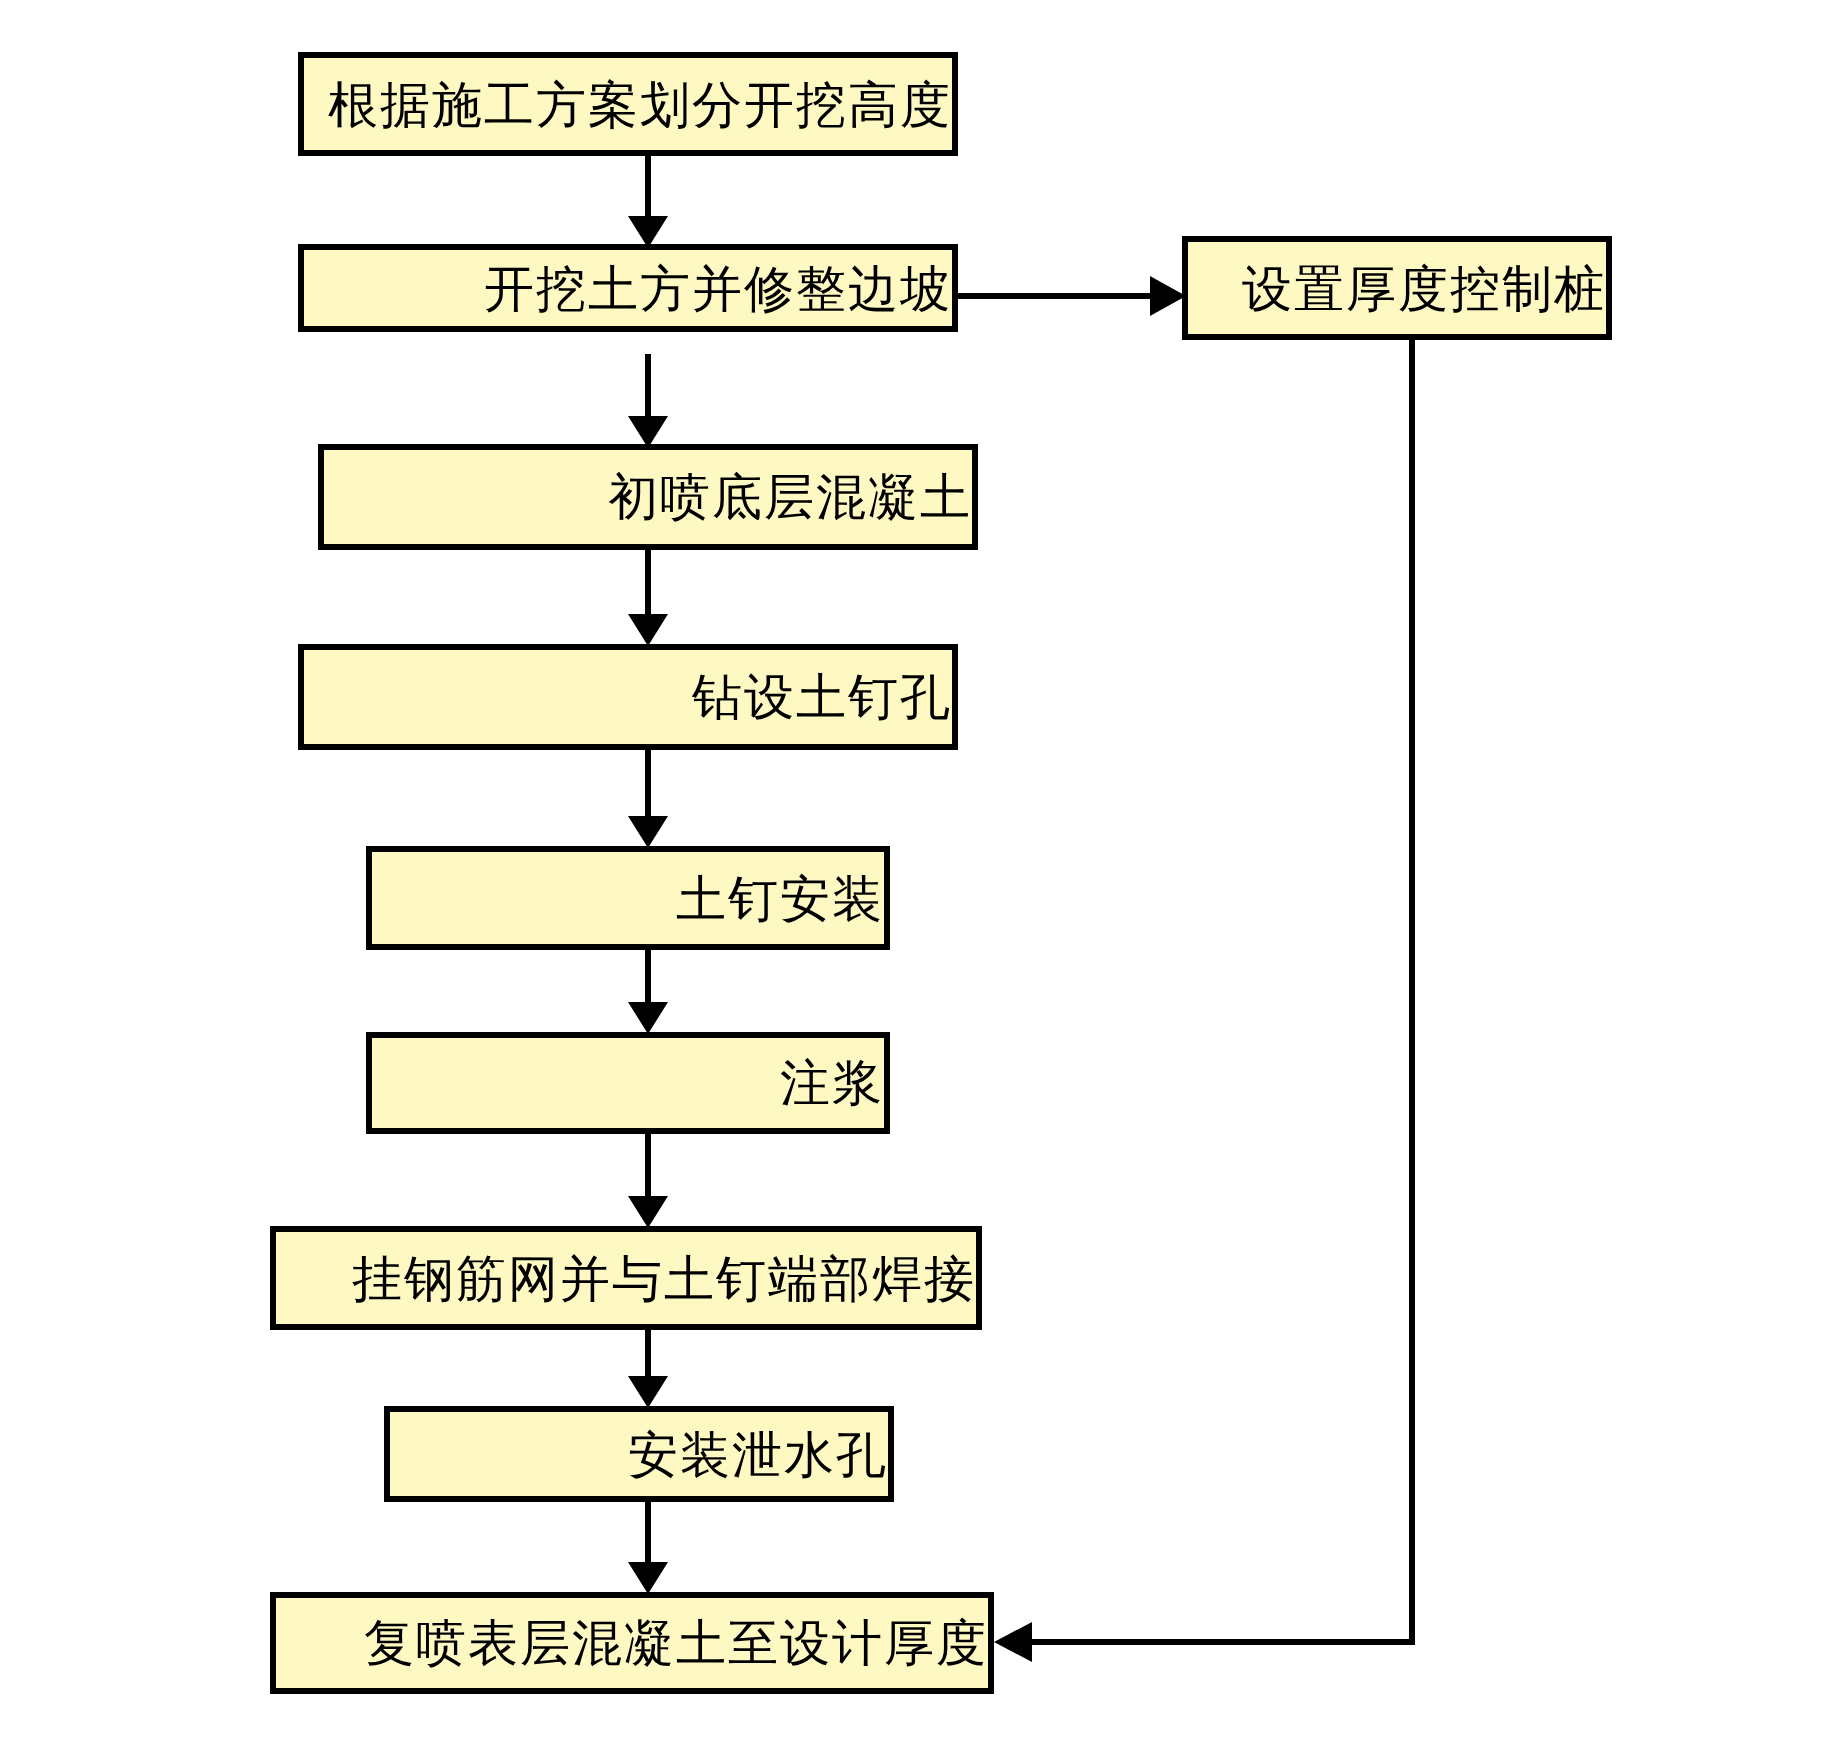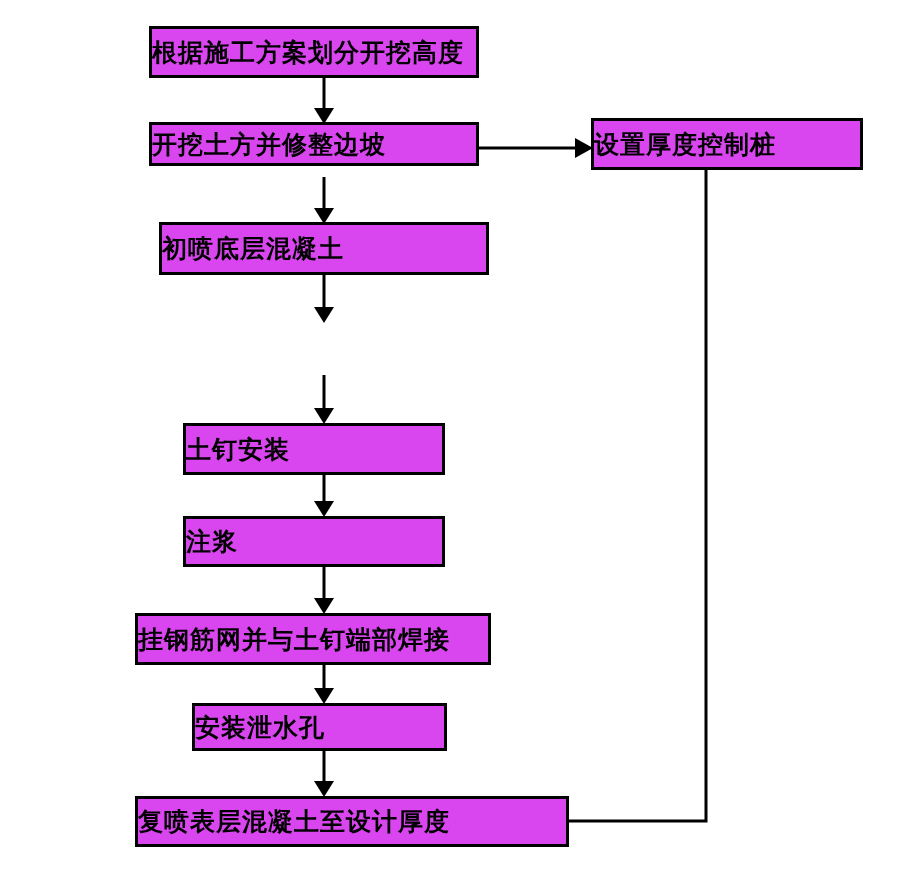--- a/index.html
+++ b/index.html
@@ -14,26 +14,25 @@
   #canvas {
     position: relative;
     width: 921px;
     height: 872px;
     background: #ffffff;
     overflow: hidden;
   }
   .node {
     position: absolute;
     box-sizing: border-box;
-    background: #d946ef;
+    background: #fef9c3;
     border: 3px solid #000000;
     display: flex;
     align-items: center;
-    justify-content: flex-start;
-    font-weight: bold;
+    justify-content: flex-end;
   }
   .node-label {
     color: #000000;
     font-size: 25px;
     line-height: 1;
     letter-spacing: 1px;
     white-space: nowrap;
     font-family: "DejaVu Sans", "Liberation Sans", sans-serif;
   }
   .conn {
@@ -124,38 +123,41 @@
   </div>
 
   <div class="node" style="left:149px; top:122px; width:330px; height:44px;">
     <span class="node-label">开挖土方并修整边坡</span>
   </div>
 
   <div class="node" style="left:149px; top:222px; width:330px; height:53px;margin-left:10px;">
     <span class="node-label">初喷底层混凝土</span>
   </div>
 
+  <div class="node" style="left:149px; top:322px; width:330px; height:53px;">
+    <span class="node-label">钻设土钉孔</span>
+  </div>
 
   <div class="node" style="left:183px; top:423px; width:262px; height:52px;">
     <span class="node-label">土钉安装</span>
   </div>
 
   <div class="node" style="left:183px; top:516px; width:262px; height:51px;">
     <span class="node-label">注浆</span>
   </div>
 
   <div class="node" style="left:192px; top:703px; width:255px; height:48px;">
     <span class="node-label">安装泄水孔</span>
   </div>
 
   <div class="node" style="left:135px; top:613px; width:356px; height:52px;">
     <span class="node-label">挂钢筋网并与土钉端部焊接</span>
   </div>
 
-  <div class="node" style="left:135px; top:796px; width:434px; height:51px;">
+  <div class="node" style="left:135px; top:796px; width:362px; height:51px;">
     <span class="node-label">复喷表层混凝土至设计厚度</span>
   </div>
 
-  <div class="node" style="left:591px; top:118px; width:272px; height:52px;">
+  <div class="node" style="left:591px; top:118px; width:215px; height:52px;">
     <span class="node-label">设置厚度控制桩</span>
   </div>
 
 </div>
 
 </body></html>

